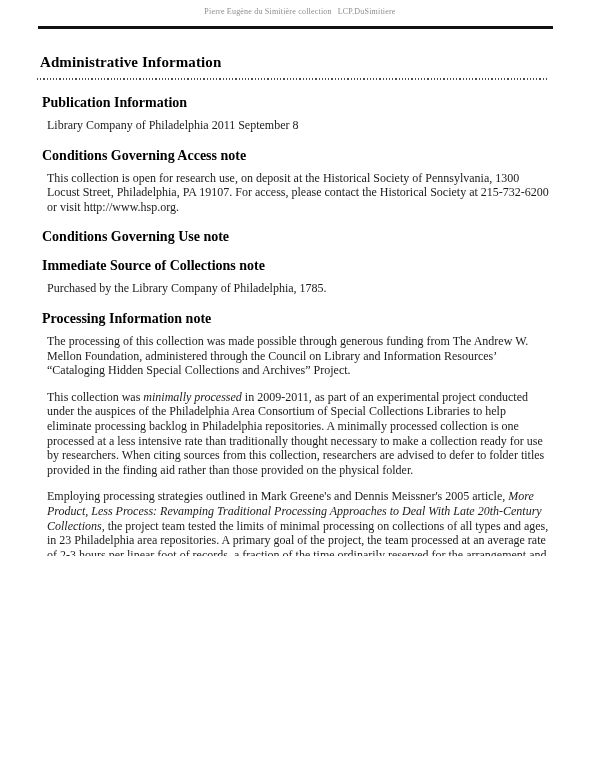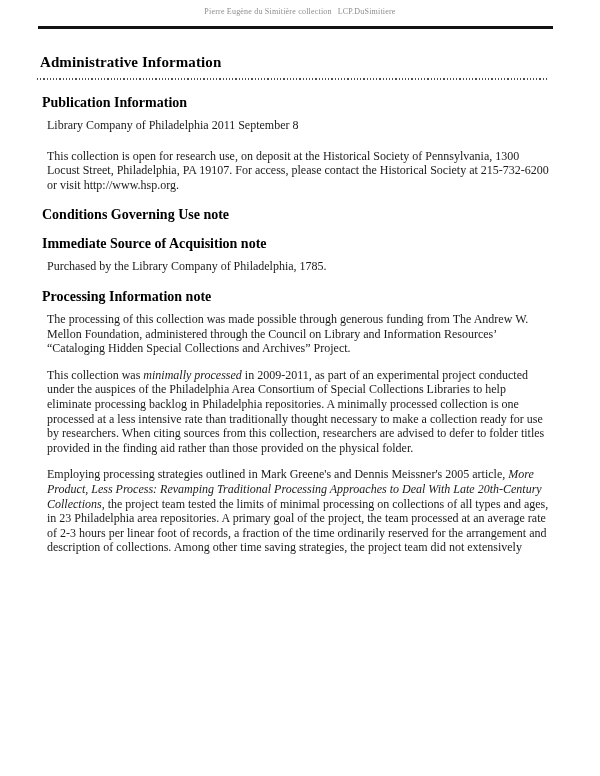--- a/index.html
+++ b/index.html
@@ -93,27 +93,28 @@
     <h1 class="page-title">Administrative Information</h1>
 
     <div class="dotted-rule"></div>
 
     <main id="sections">
         <section class="doc-section">
           <h2>Publication Information</h2>
           <p><span>Library Company of Philadelphia 2011 September 8</span></p>
         </section>
         <section class="doc-section">
+          <h2>Conditions Governing Access note</h2>
           <p><span>This collection is open for research use, on deposit at the Historical Society of Pennsylvania, 1300 Locust Street, Philadelphia, PA 19107. For access, please contact the Historical Society at 215-732-6200 or visit http://www.hsp.org.</span></p>
         </section>
         <section class="doc-section">
           <h2>Conditions Governing Use note</h2>
         </section>
         <section class="doc-section">
-          <h2>Immediate Source of Acquisition note</h2>
+          <h2>Immediate Source of Collections note</h2>
           <p><span>Purchased by the Library Company of Philadelphia, 1785.</span></p>
         </section>
         <section class="doc-section">
           <h2>Processing Information note</h2>
           <p><span>The processing of this collection was made possible through generous funding from The Andrew W. Mellon Foundation, administered through the Council on Library and Information Resources’ “Cataloging Hidden Special Collections and Archives” Project.</span></p>
           <p><span>This collection was </span><i>minimally processed</i><span> in 2009-2011, as part of an experimental project conducted under the auspices of the Philadelphia Area Consortium of Special Collections Libraries to help eliminate processing backlog in Philadelphia repositories. A minimally processed collection is one processed at a less intensive rate than traditionally thought necessary to make a collection ready for use by researchers. When citing sources from this collection, researchers are advised to defer to folder titles provided in the finding aid rather than those provided on the physical folder.</span></p>
           <p><span>Employing processing strategies outlined in Mark Greene's and Dennis Meissner's 2005 article, </span><i>More Product, Less Process: Revamping Traditional Processing Approaches to Deal With Late 20th-Century Collections</i><span>, the project team tested the limits of minimal processing on collections of all types and ages, in 23 Philadelphia area repositories. A primary goal of the project, the team processed at an average rate of 2-3 hours per linear foot of records, a fraction of the time ordinarily reserved for the arrangement and description of collections. Among other time saving strategies, the project team did not extensively review the content of the collections, replace acidic folders or complete any preservation work.</span></p>
         </section>
       </main>
   </div>

